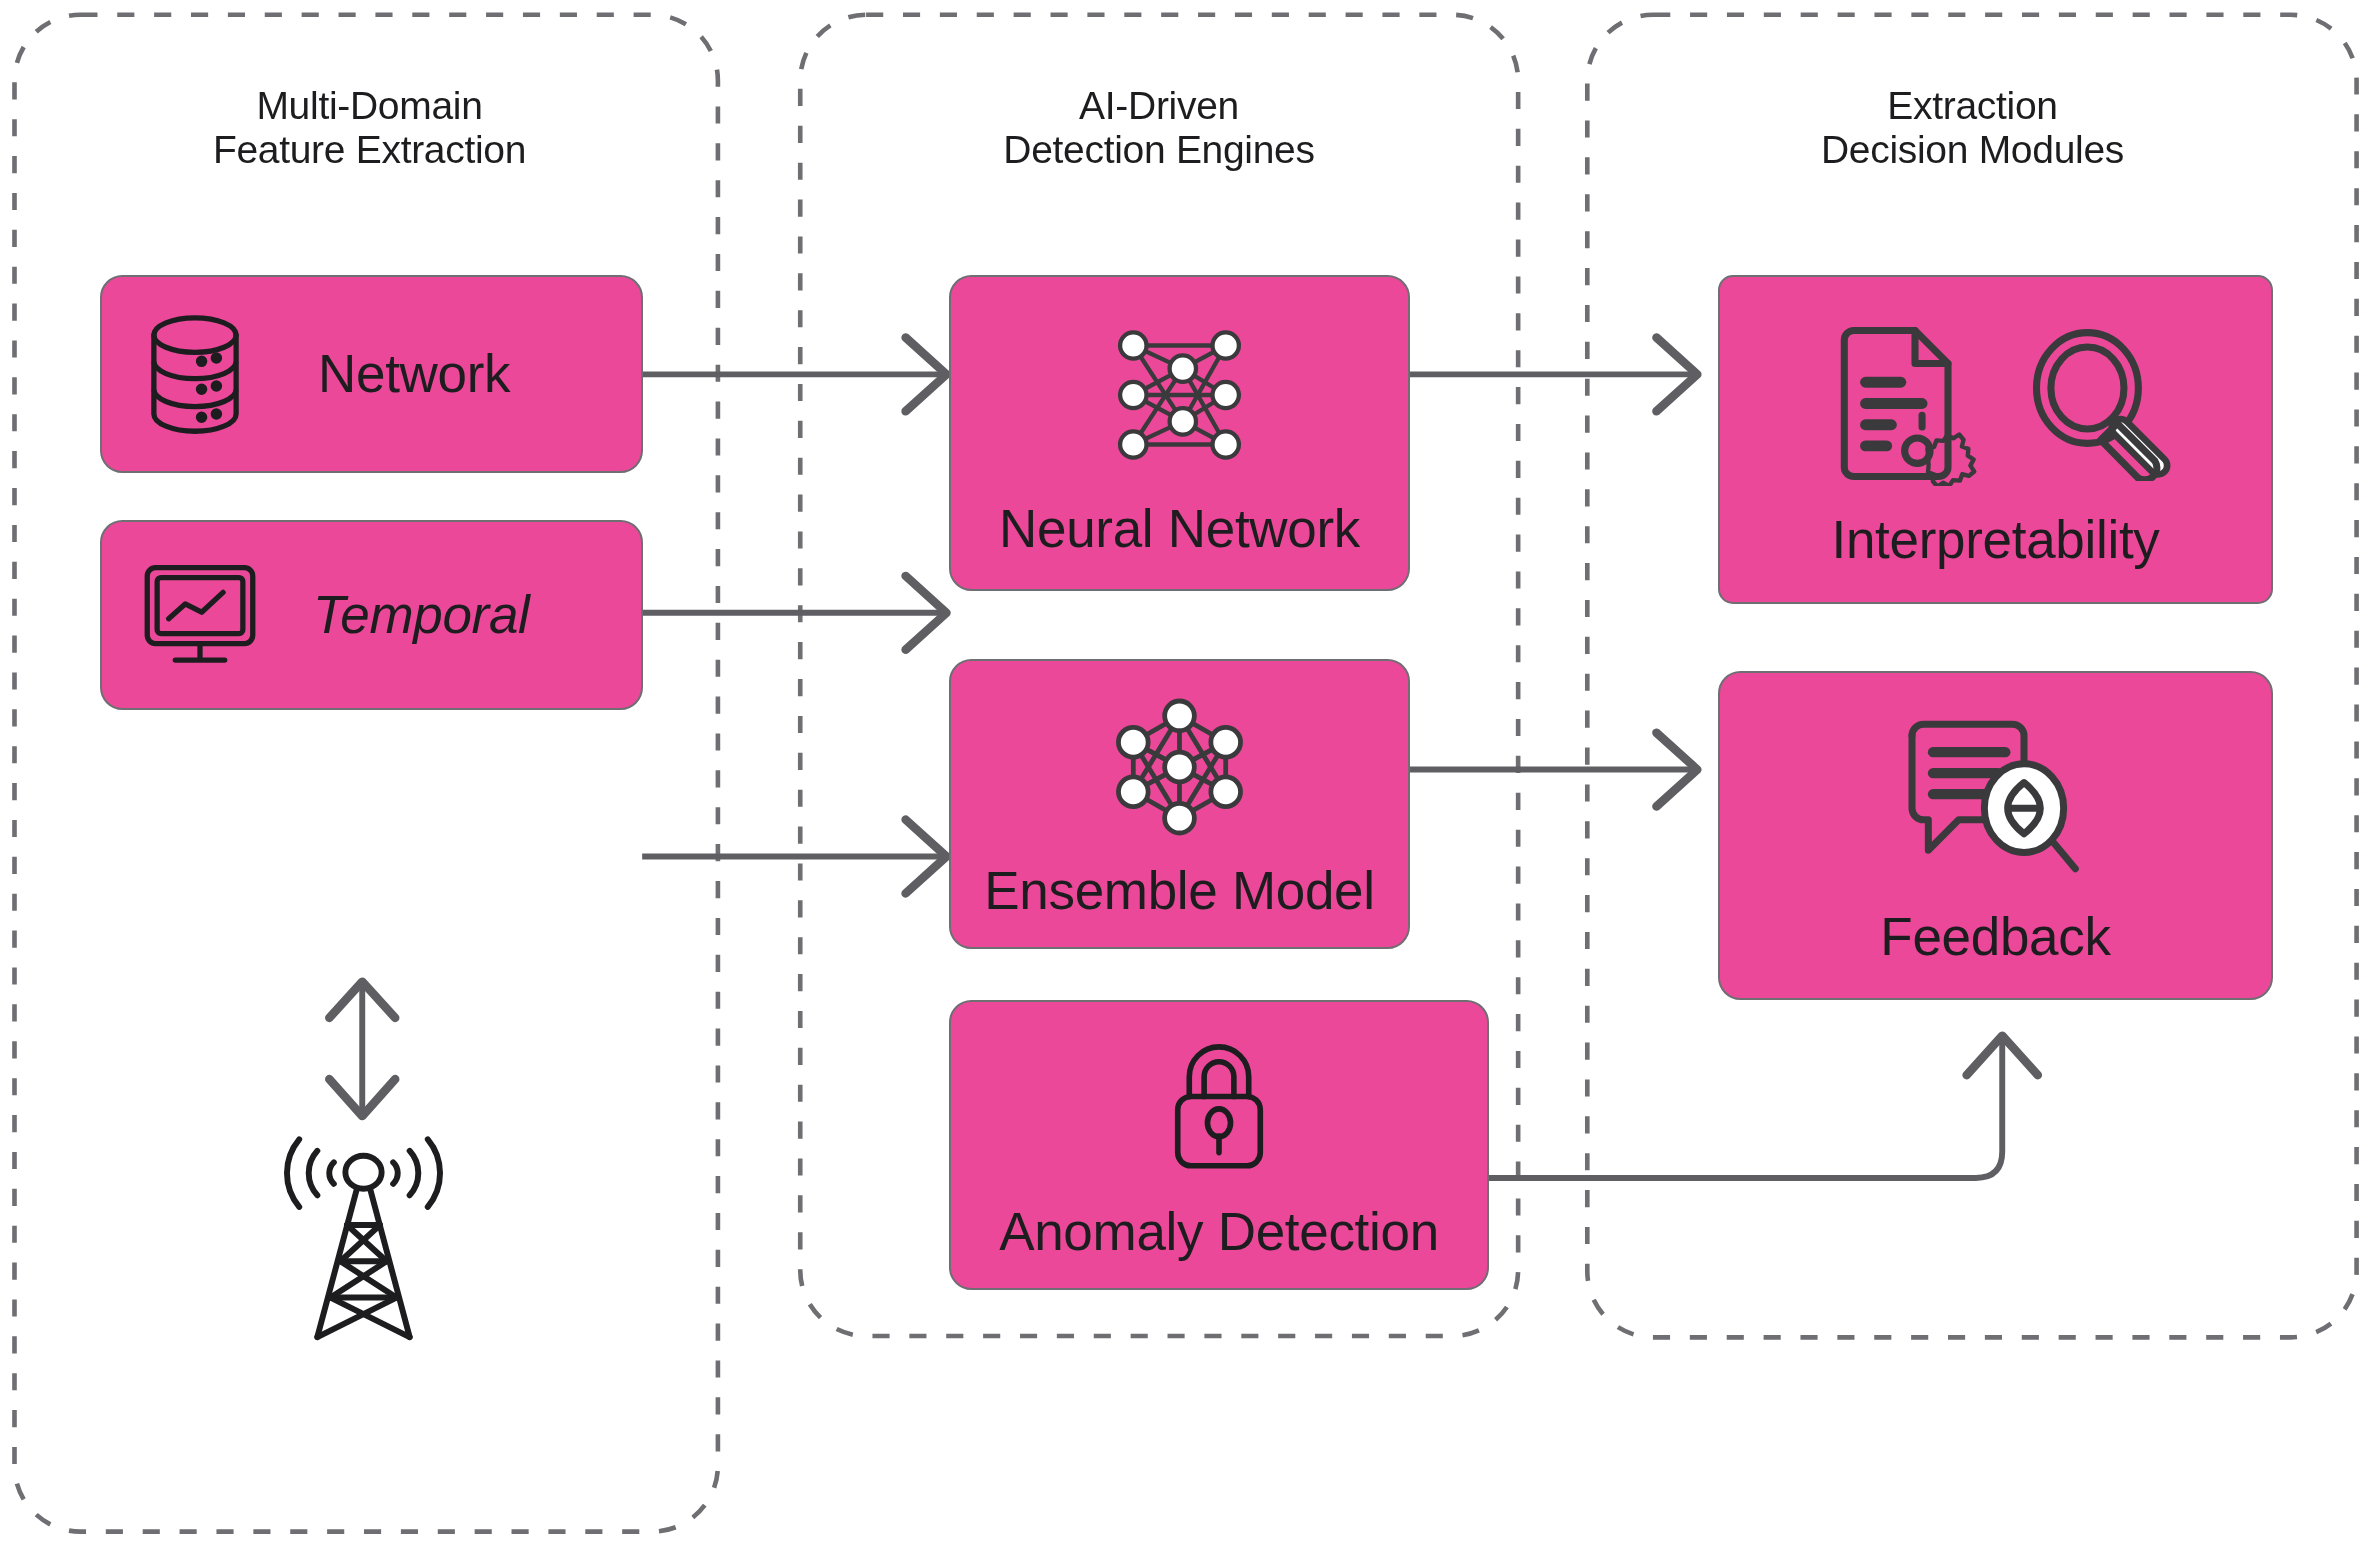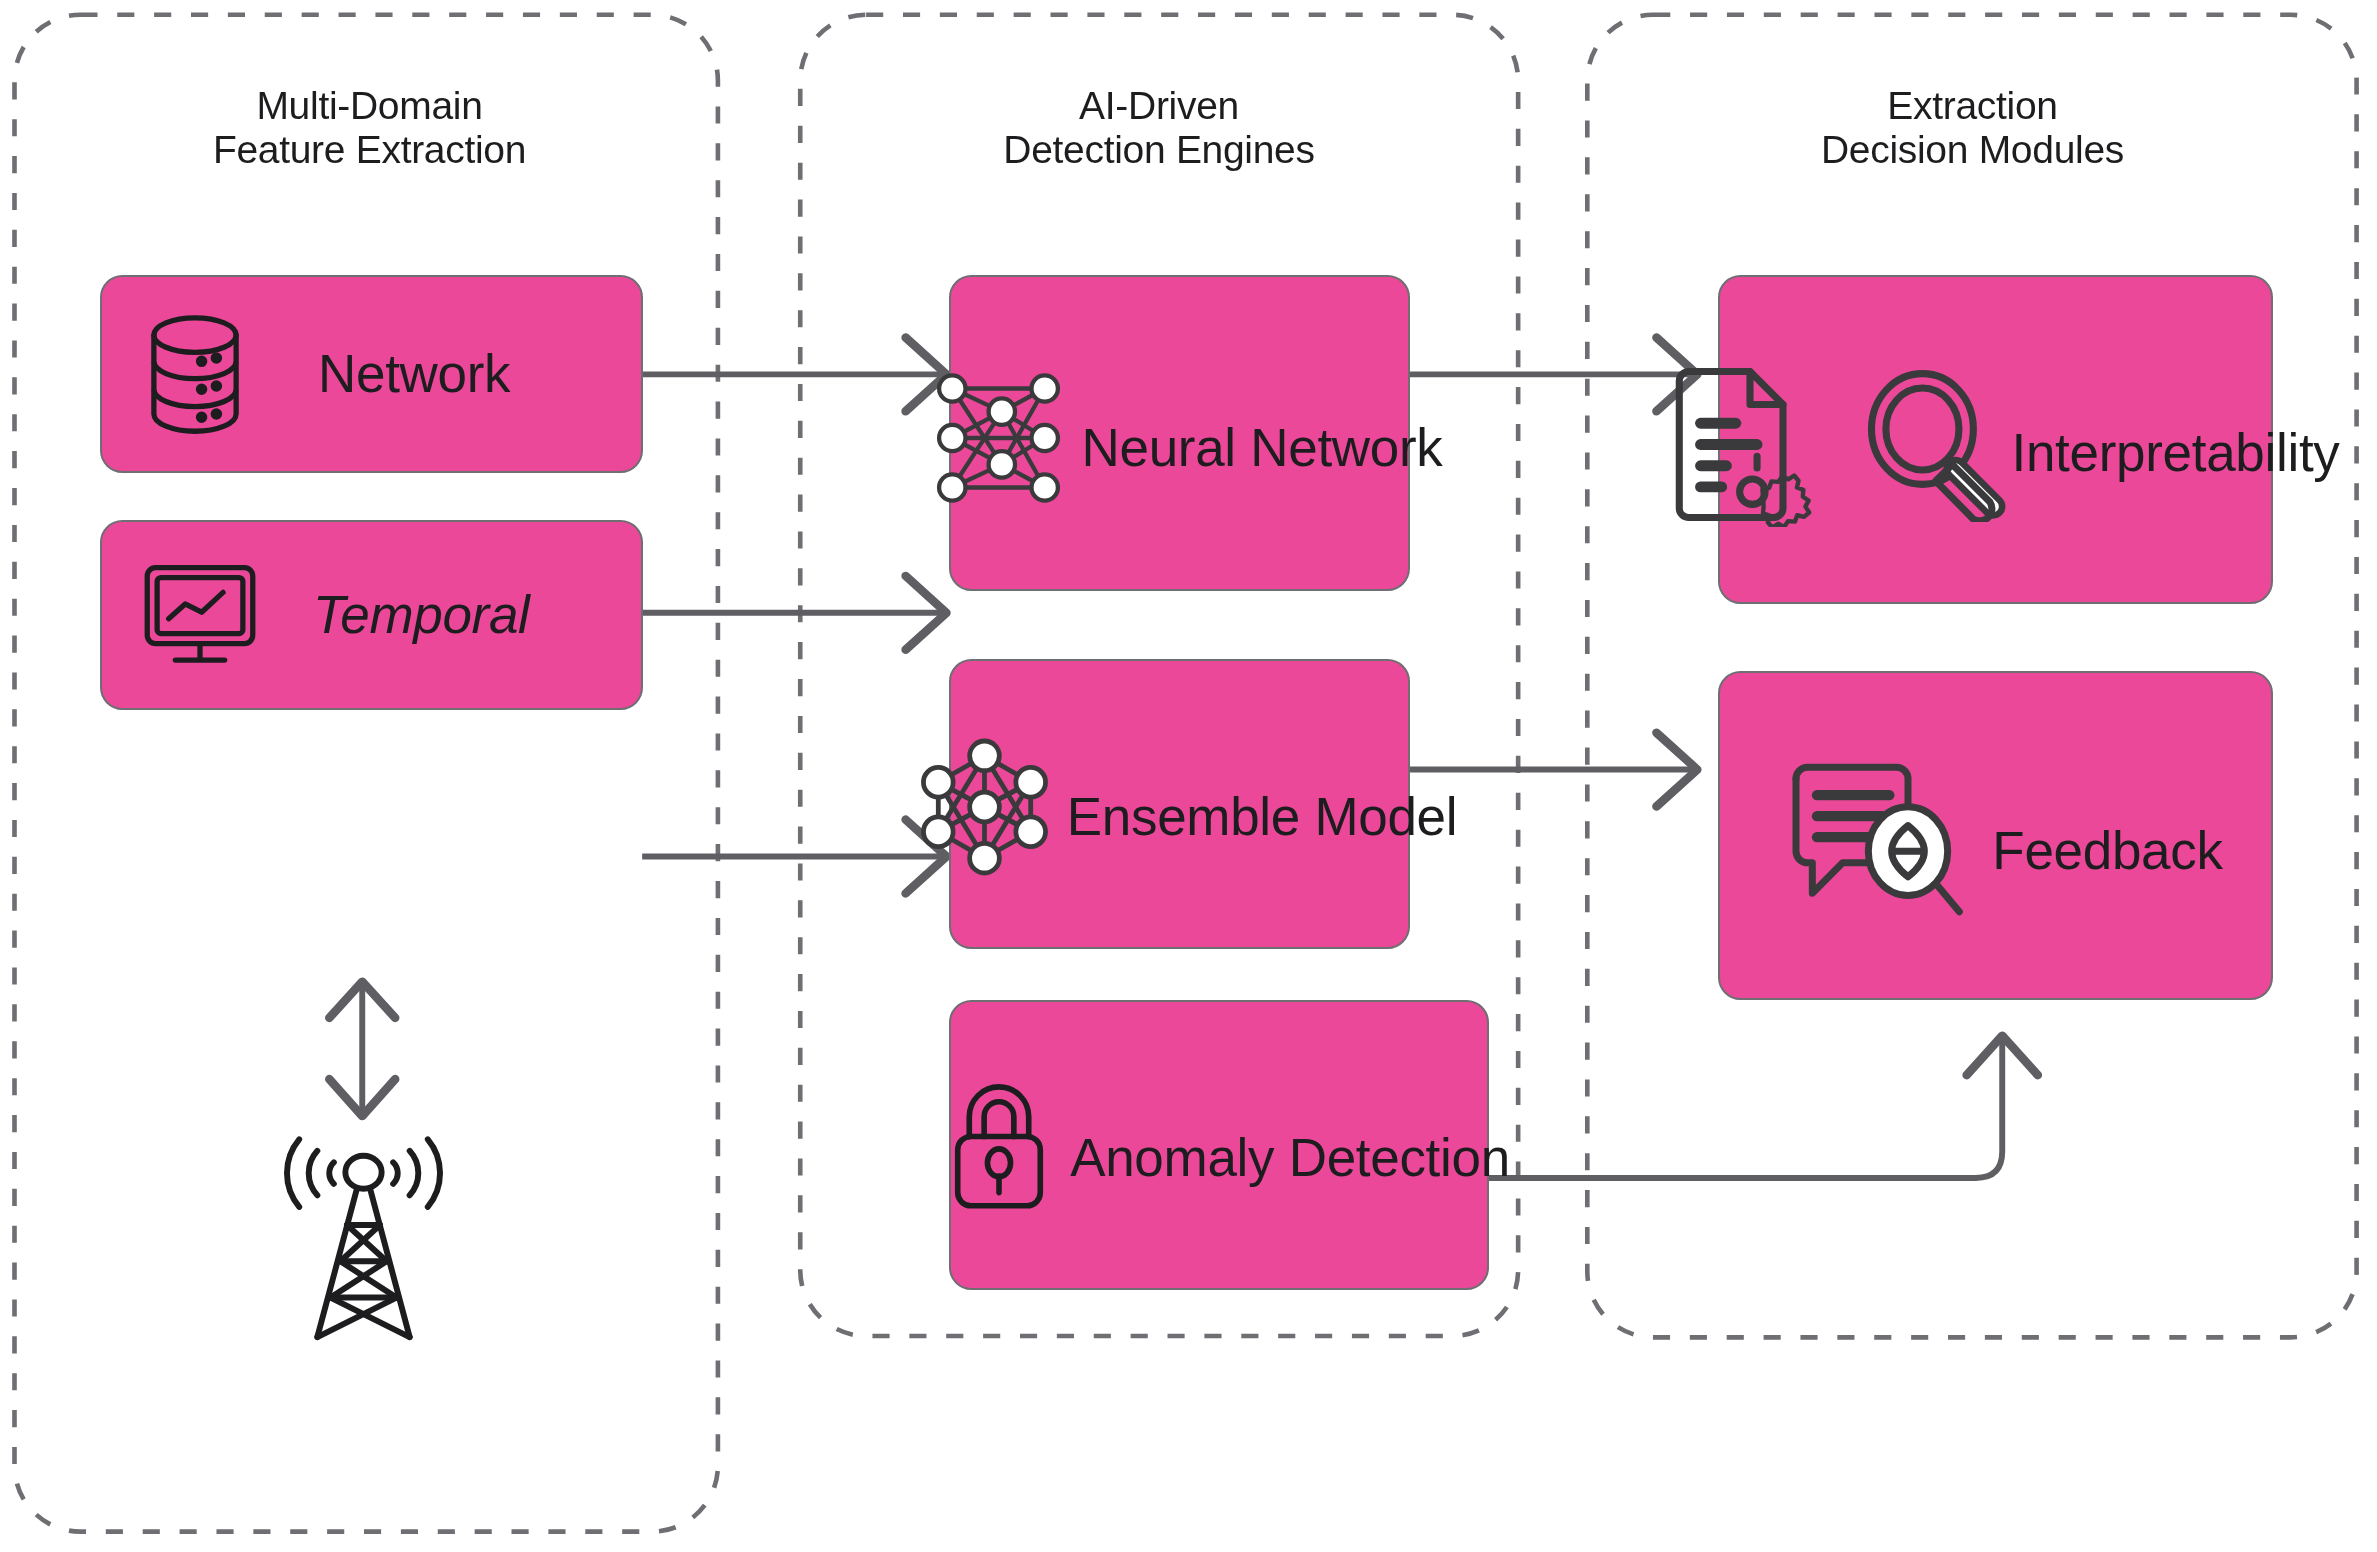--- a/index.html
+++ b/index.html
@@ -56,21 +56,21 @@
     border-radius: 22.4px;
     background: #ec4899;
   }
   .box.row {
     display: flex;
     align-items: center;
     justify-content: flex-start;
   }
   .box.col {
     display: flex;
-    flex-direction: row;
+    flex-direction: column;
     align-items: center;
     justify-content: center;
   }
   .icon-svg { display: block; }
 </style>
 </head>
 <body>
 
 <div id="canvas">
 
@@ -269,21 +269,21 @@
         <path d="M25 36 V24 a18 18 0 0 1 36 0 V36"></path>
         <path d="M34 36 V24 a9 9 0 0 1 18 0 V36"></path>
         <rect x="18" y="36" width="50" height="42" rx="8"></rect>
         <ellipse cx="43" cy="52" rx="7" ry="8.5"></ellipse>
         <line x1="43" y1="60" x2="43" y2="70"></line>
       </svg>
     </span>
     <span class="node-label" style="margin-top:25px;">Anomaly Detection</span>
   </div>
 
-  <div class="box col" style="left:1718px; top:275px; width:555px; height:329px;">
+  <div class="box col" style="left:1718px; top:275px; width:555px; height:329px;border-radius:15px;">
     <span style="display:flex; align-items:center; gap:40px; margin-top:10.5px;">
 
       <svg class="icon-svg" width="165" height="165" viewBox="0 0 70 70" fill="none" stroke="#3a3a3c" stroke-width="3" stroke-linecap="round" stroke-linejoin="round">
         <path d="M12 8 a4 4 0 0 1 4 -4 H42 L56 18 V62 a4 4 0 0 1 -4 4 H16 a4 4 0 0 1 -4 -4 Z"></path>
         <polyline points="42,4 42,18 56,18"></polyline>
         <line x1="21" y1="26" x2="36" y2="26" stroke-width="4.6"></line>
         <line x1="21" y1="35" x2="45" y2="35" stroke-width="4.6"></line>
         <line x1="21" y1="44" x2="32" y2="44" stroke-width="4.6"></line>
         <line x1="21" y1="53" x2="30" y2="53" stroke-width="4.6"></line>
         <line x1="45" y1="40" x2="45" y2="45" stroke-width="3"></line>

